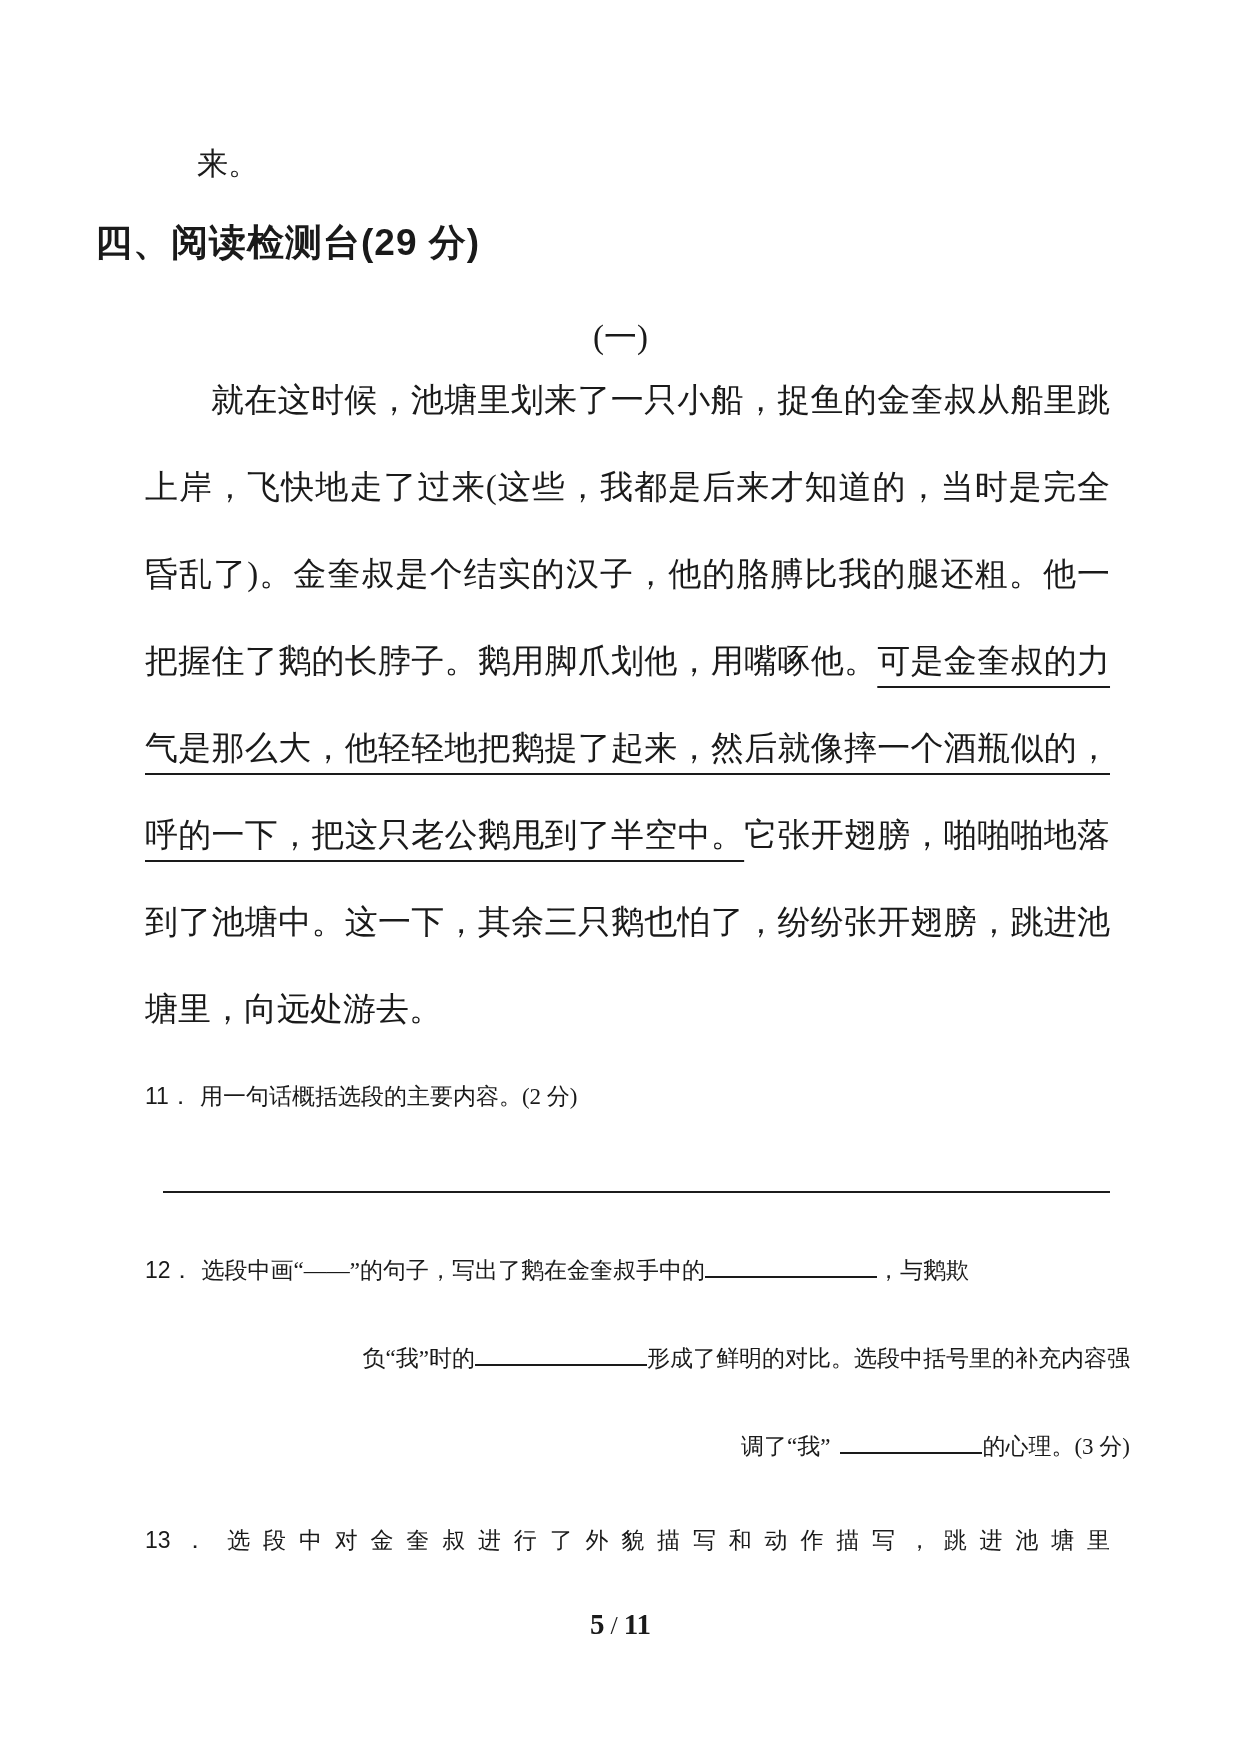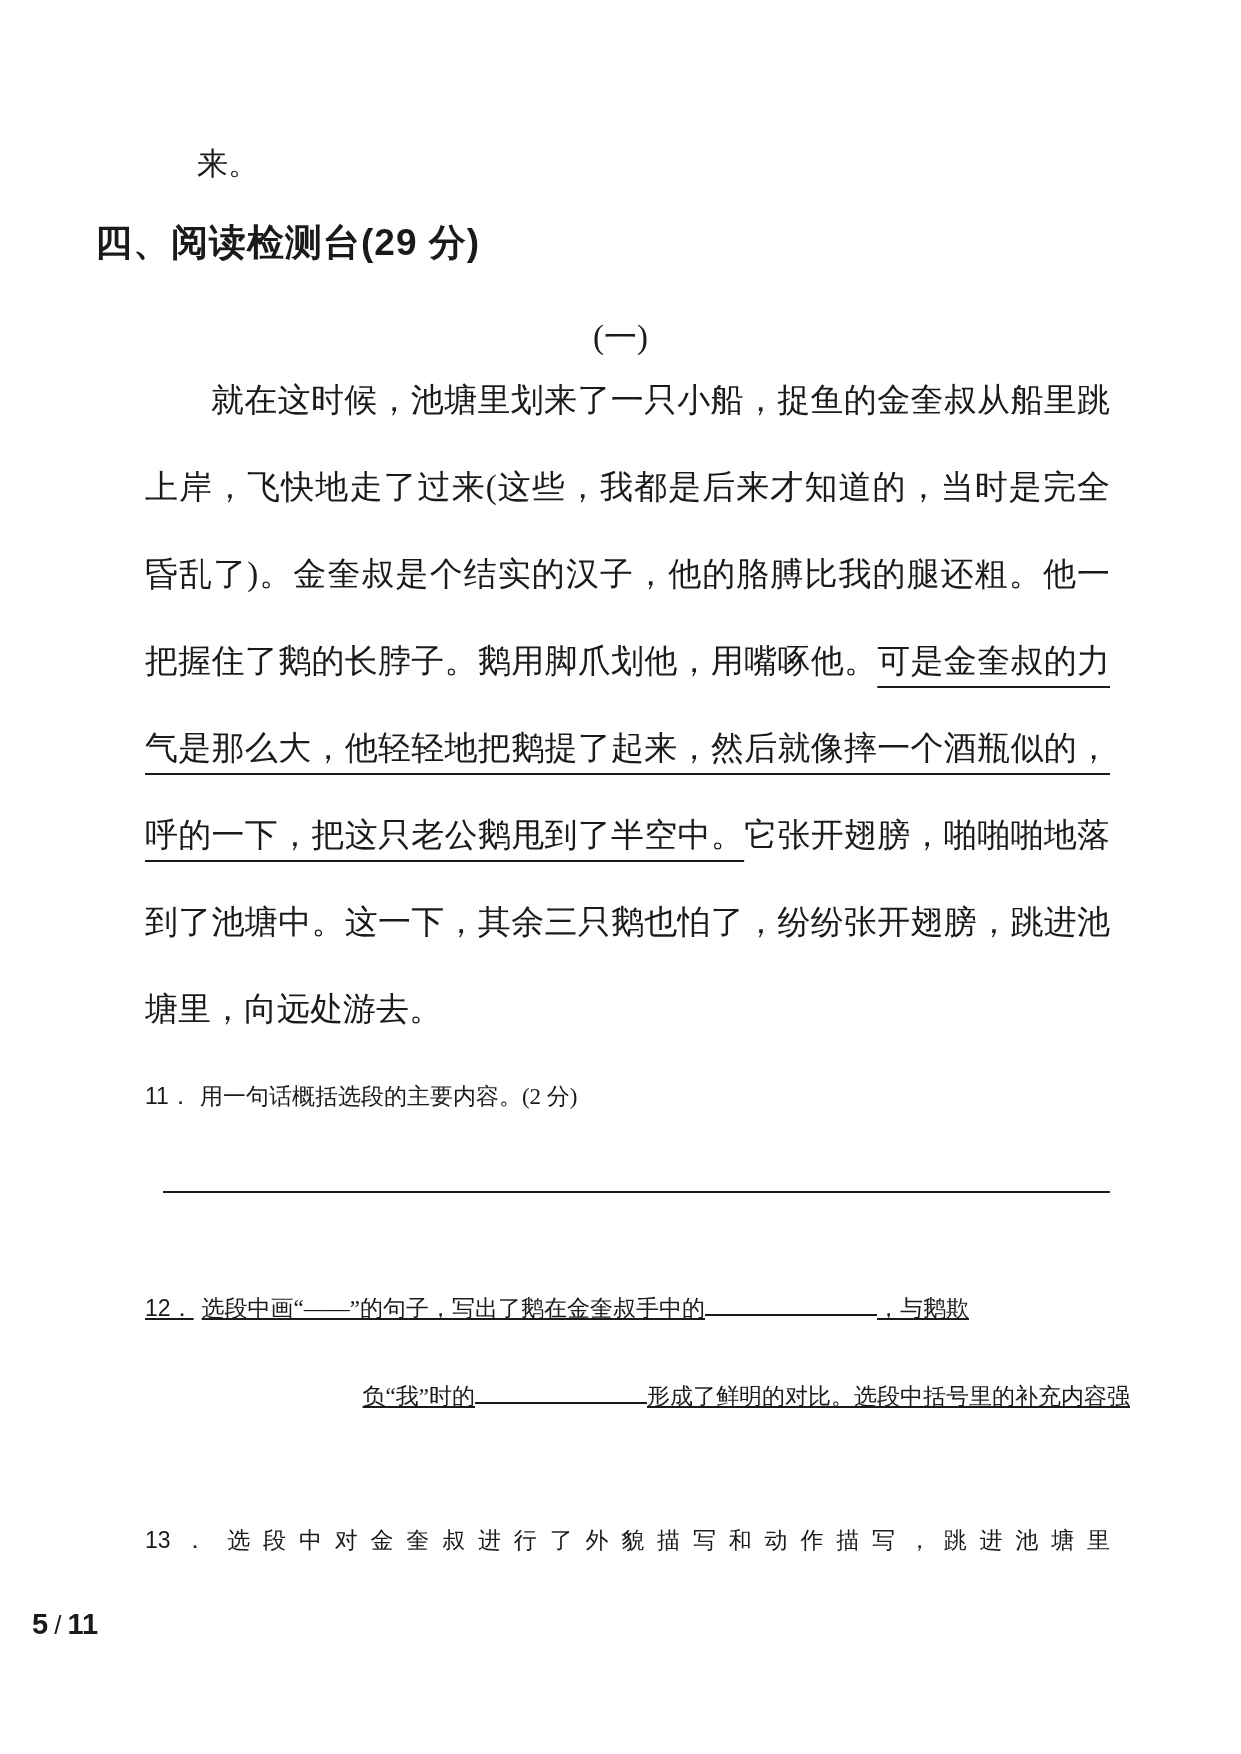--- a/index.html
+++ b/index.html
@@ -35,21 +35,21 @@
   .passage .u{
     text-decoration:underline;
     text-decoration-thickness:2px;
     text-underline-offset:14px;
   }
   .question{
     position:absolute;left:145px;width:985px;
     font-size:23px;line-height:88px;
   }
   .q11{top:1052px;}
-  .q12{top:1264px;text-decoration:underline;}
+  .q12{top:1226px;}
   .q13{top:1496px;text-align:justify;text-align-last:justify;word-break:break-all;width:965px;}
   .qnum{
     font-family:"Liberation Sans","DejaVu Sans",sans-serif;
     padding-right:8px;
   }
   .qline{white-space:nowrap;}
   .qline.cont{padding-left:38px;text-align:right;}
   .answer-rule{
     position:absolute;left:163px;top:1191px;width:947px;
     border-top:2px solid #1c1c1c;height:0;
@@ -57,23 +57,23 @@
   .blank{
     display:inline-block;
     border-bottom:2px solid #1a1a1a;
     height:4px;
   }
   .blank.w1{width:172px;}
   .blank.w2{width:172px;}
   .blank.w3{width:142px;margin-left:10px;}
   .footer{
     position:absolute;left:0;right:0;top:1608px;
+    text-align:center;
     font-size:29px;
-    font-family:Liberation Sans, sans-serif;
-    margin-left:32px;
+    font-family:Liberation Serif, serif;
   }
   .footer .num{font-weight:bold;}
   .footer .sep{font-weight:normal;padding:0 6px;font-size:26px;}
 </style>
 </head>
 <body>
 
 <div class="page">
 
   <div class="carryover">来。</div>
@@ -94,20 +94,23 @@
 
   <div class="answer-rule"></div>
 
   <div class="question q12">
     <div class="qline">
       <span class="qnum">12．</span><span>选段中画“——”的句子，写出了鹅在金奎叔手中的</span><span class="blank w1"></span><span>，与鹅欺</span>
     </div>
     <div class="qline cont">
       <span>负“我”时的</span><span class="blank w2"></span><span>形成了鲜明的对比。选段中括号里的补充内容强</span>
     </div>
+    <div class="qline cont">
+      <span>调了“我”</span><span class="blank w3"></span><span>的心理。(3 分)</span>
+    </div>
   </div>
 
   <div class="question q13">
     <span class="qnum">13．</span><span>选段中对金奎叔进行了外貌描写和动作描写，跳进池塘里</span>
   </div>
 
   <div class="footer">
     <span class="num">5</span><span class="sep">/</span><span class="num">11</span>
   </div>
 

